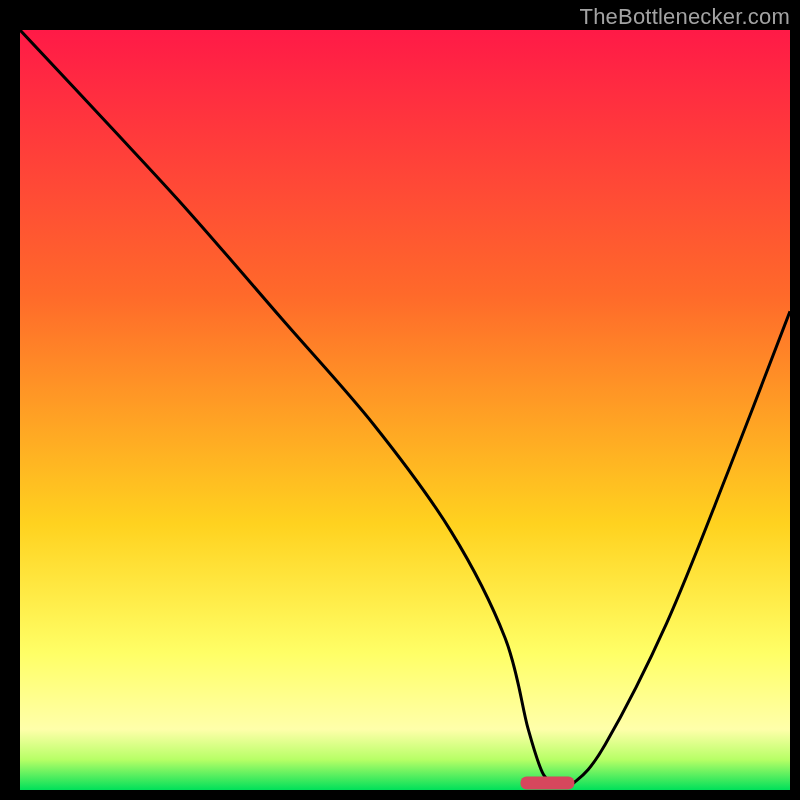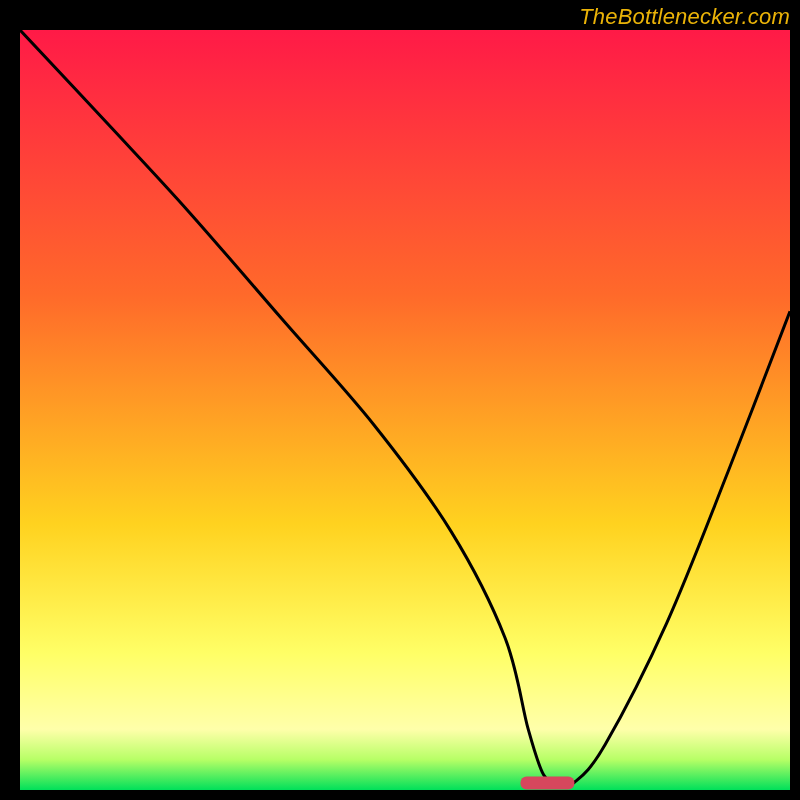--- a/index.html
+++ b/index.html
@@ -1,25 +1,24 @@
 <!DOCTYPE html>
 <html><head>
 <meta charset="utf-8">
 <style>
   * { margin: 0; padding: 0; box-sizing: border-box; }
   body { width: 800px; height: 800px; background: #000; position: relative; font-family: Arial, sans-serif; }
   .attribution {
     position: absolute;
     top: 4px;
     right: 10px;
-    color: #eab308;
+    color: #a3a3a3;
     font-size: 22px;
     font-weight: 500;
     letter-spacing: 0.2px;
-    font-style: italic;
   }
   .plot {
     position: absolute;
     left: 20px;
     top: 30px;
     width: 770px;
     height: 760px;
     overflow: hidden;
   }
   .gradient {

